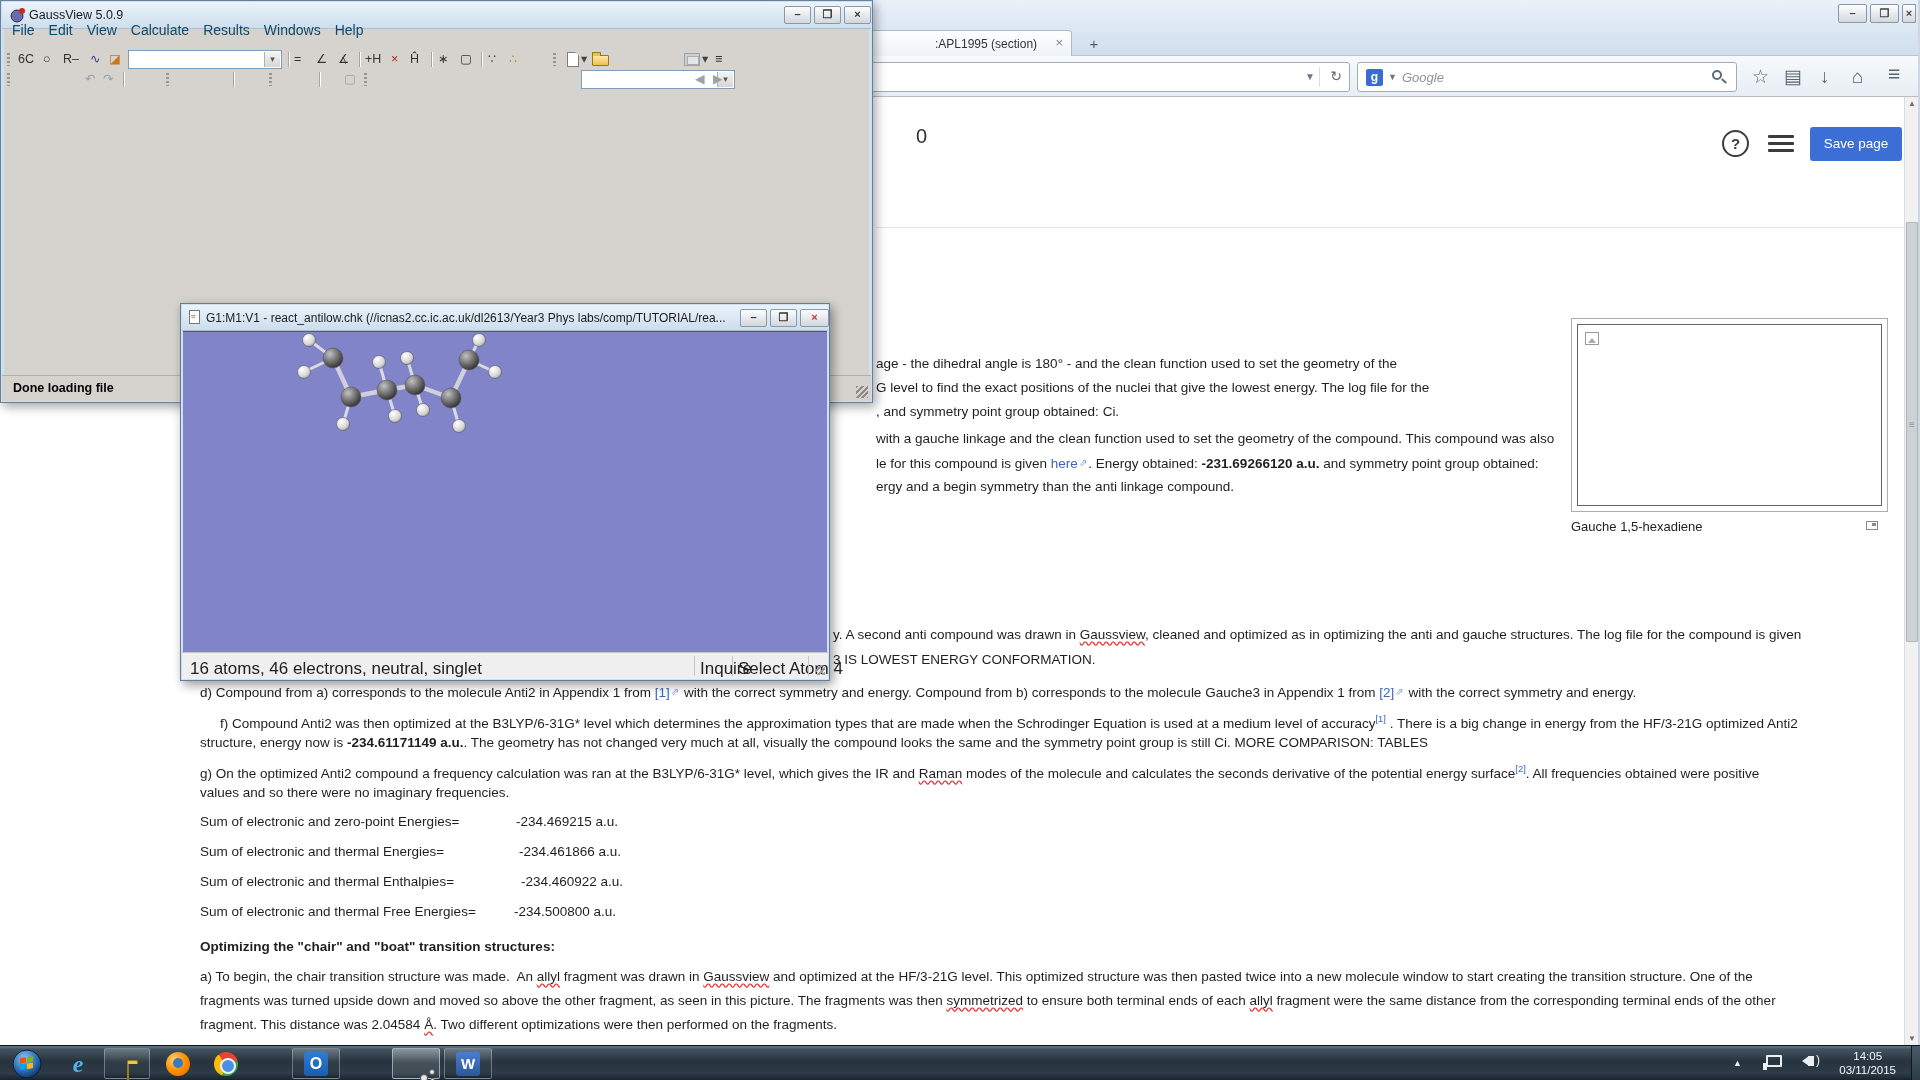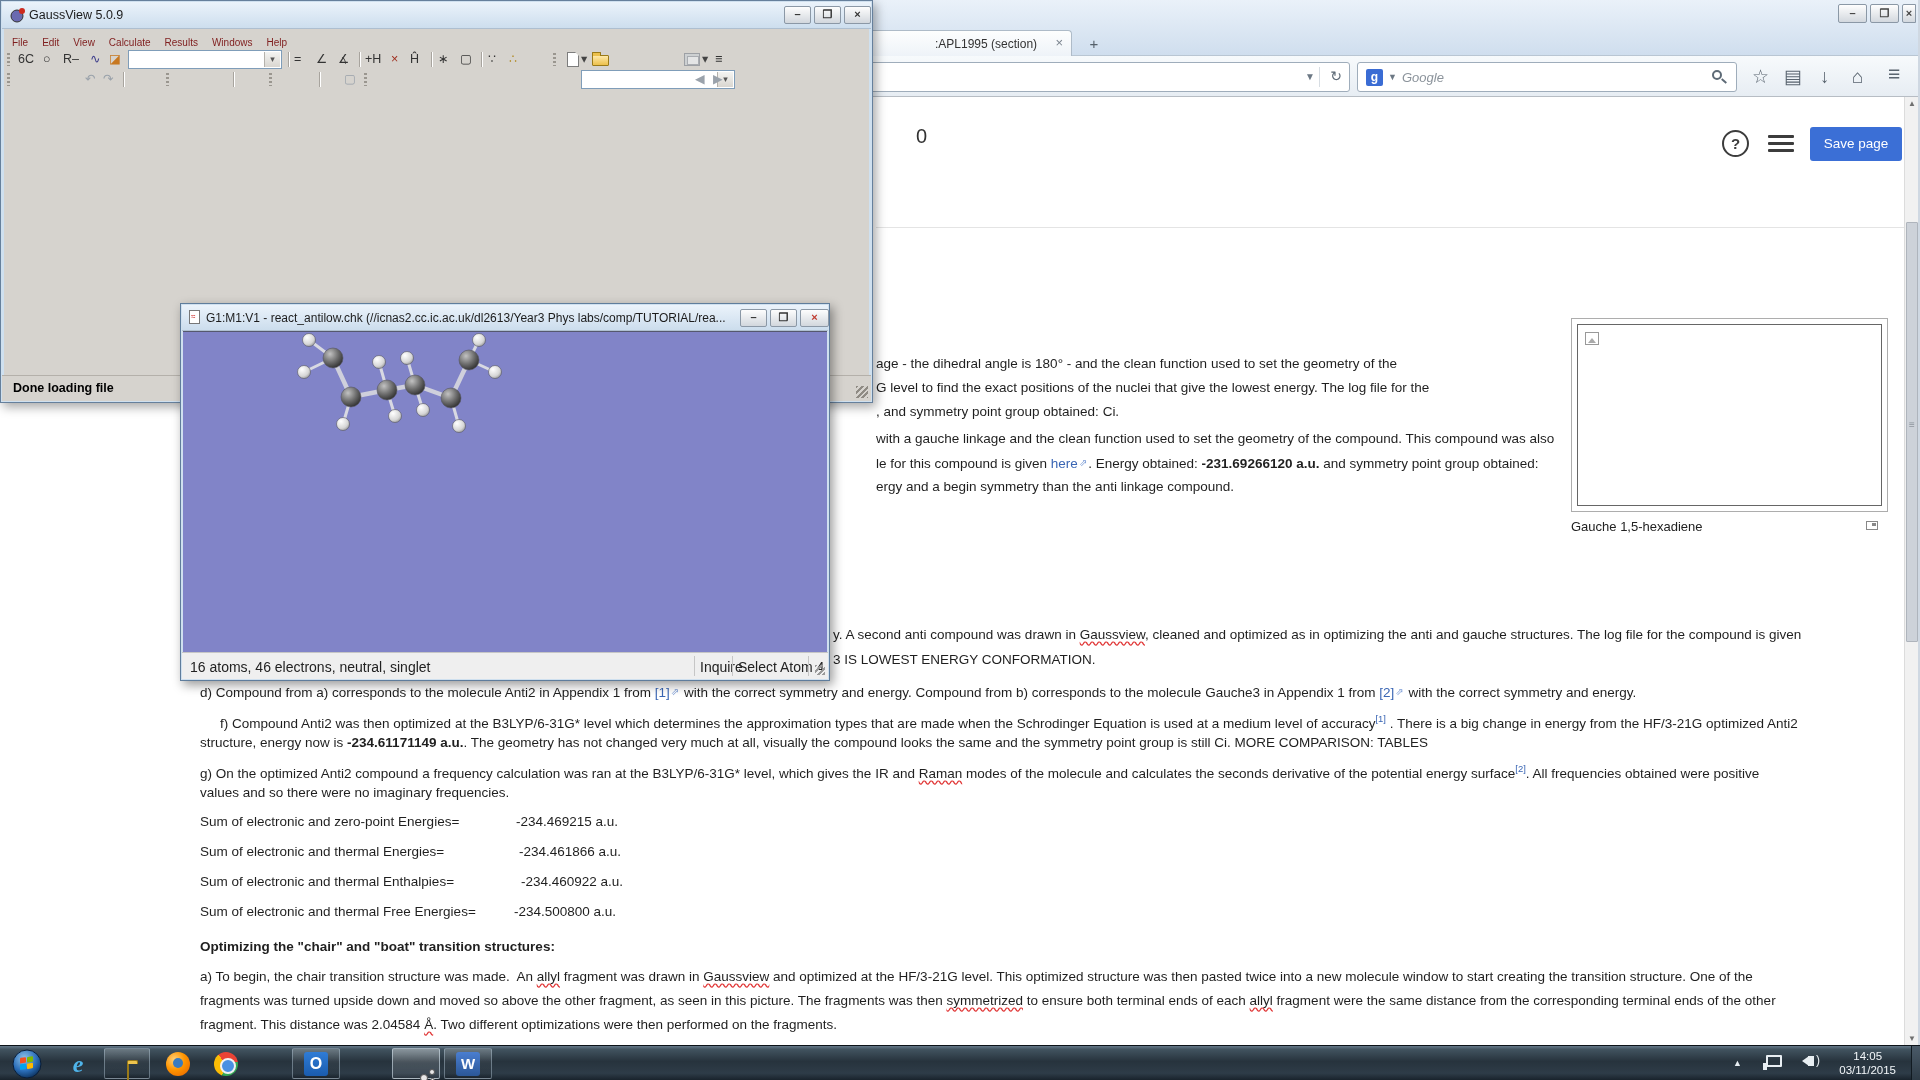--- a/index.html
+++ b/index.html
@@ -76,21 +76,21 @@
   #ff-frame-right{position:absolute;left:1918px;top:0;width:2px;height:1045px;background:#cfd8e2;z-index:3}
 
   
   #gv{position:absolute;left:0;top:0;width:873px;height:403px;background:#d6d3ce;
     border:1px solid #66809c;box-shadow:inset 0 0 0 3px #cfe0ef,3px 4px 10px rgba(0,0,0,.35);z-index:5}
   #gv-title{position:absolute;left:1px;top:1px;right:1px;height:27px;
     background:linear-gradient(#ebf3fb,#cddeee);border-bottom:1px solid #aebfd0}
   #gv-title .t-text{position:absolute;left:27px;top:6px;font-size:12.5px;color:#1b1b1b}
   .gv-btn{position:absolute;top:4px;width:27px;height:18px;background:linear-gradient(#fdfdfd,#d2d7dd);
     border:1px solid #8b98a6;border-radius:2px;text-align:center;line-height:15px;font-size:11px;color:#333;font-weight:bold}
-  #gv-menu{position:absolute;left:4px;top:32px;height:19px;font-size:10px;color:#7f1d1d}
+  #gv-menu{position:absolute;left:4px;top:20px;height:19px;font-size:14px;color:#0c4a6e}
   #gv-menu span{display:inline-block;padding:0 7px;line-height:19px}
   #gv-tb1{position:absolute;left:0;top:49px;width:100%;height:19px}
   #gv-tb2{position:absolute;left:0;top:69px;width:100%;height:19px}
   .tb-ico{position:absolute;top:0;height:19px;line-height:19px;font-size:12.5px;color:#333;white-space:nowrap}
   .tb-ico.dis{color:#9aa2ab}
   .tb-sep{position:absolute;top:2px;width:1px;height:15px;background:#a8a49e;box-shadow:1px 0 0 #fff}
   .tb-grip{position:absolute;top:3px;width:3px;height:13px;
     background:repeating-linear-gradient(#9a968f 0 2px,transparent 2px 4px)}
   .gv-combo{position:absolute;top:0;height:19px;background:#fff;border:1px solid #7f9db9}
   .gv-combo::after{content:"▾";position:absolute;right:1px;top:1px;width:15px;height:15px;
@@ -116,21 +116,21 @@
     background:linear-gradient(#ebf3fb,#ccdded);border-bottom:1px solid #aebfd0}
   #mol-title .t-text{position:absolute;left:24px;top:6px;font-size:12px;color:#1c1c1c;white-space:nowrap;
     max-width:528px;overflow:hidden}
   #mol-icon{position:absolute;left:7px;top:5px;width:11px;height:14px;background:#fff;border:1px solid #777}
   #mol-icon::after{content:"≈";position:absolute;left:1px;top:1px;font-size:8px;color:#c22}
   .mol-btn{position:absolute;top:4px;width:27px;height:18px;background:linear-gradient(#fdfdfd,#d2d7dd);
     border:1px solid #8b98a6;border-radius:2px;text-align:center;line-height:15px;font-size:11px;color:#333;font-weight:bold}
   .mol-btn.close{color:#c03a2e;width:29px}
   #mol-view{position:absolute;left:2px;top:27px;width:644px;height:322px;background:#8184c8;border-top:1px solid #55586e}
   #mol-status{position:absolute;left:1px;bottom:1px;right:1px;height:27px;background:#efefef;border-top:1px solid #c6c6c6}
-  #mol-status .cell{position:absolute;top:6px;font-size:14px;color:#222;white-space:nowrap}
+  #mol-status .cell{position:absolute;top:6px;font-size:17px;color:#222;white-space:nowrap}
   .st-sep{position:absolute;top:3px;width:1px;height:20px;background:#c6c6c6}
   #mol-grip{position:absolute;right:3px;bottom:4px;width:10px;height:10px;
     background:repeating-linear-gradient(135deg,#9a9a9a 0 2px,transparent 2px 4px)}
 
   
   #taskbar{position:absolute;left:0;bottom:0;width:1920px;height:35px;z-index:10;
     background:linear-gradient(#657889 0%,#41535f 10%,#27333d 45%,#2e3c48 80%,#19232c 100%);
     border-top:1px solid #0c1218}
   .tb-btn{position:absolute;top:2px;height:31px;border-radius:2px}
   .tb-btn.run{border:1px solid rgba(180,200,215,.45);

